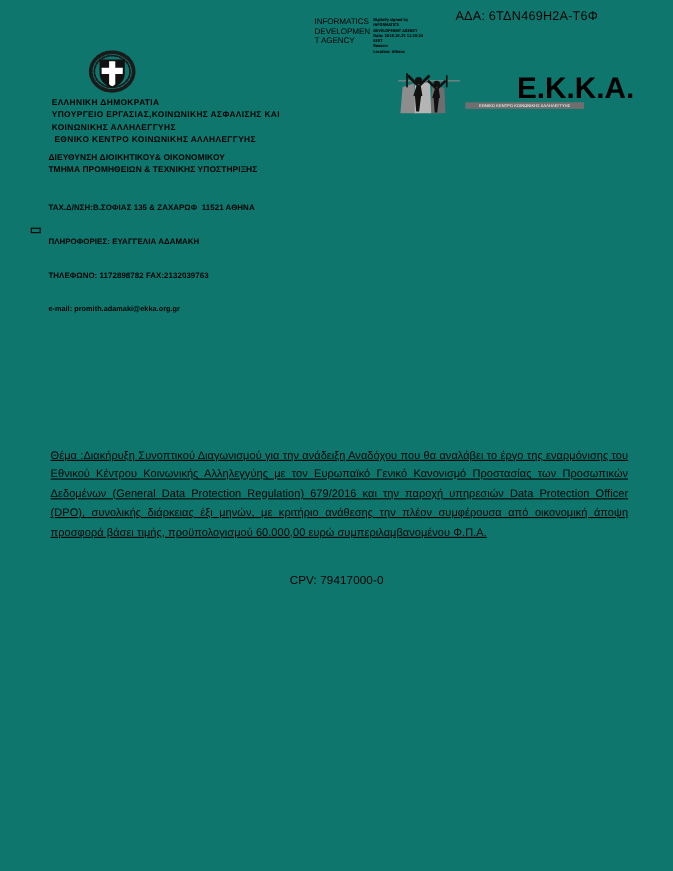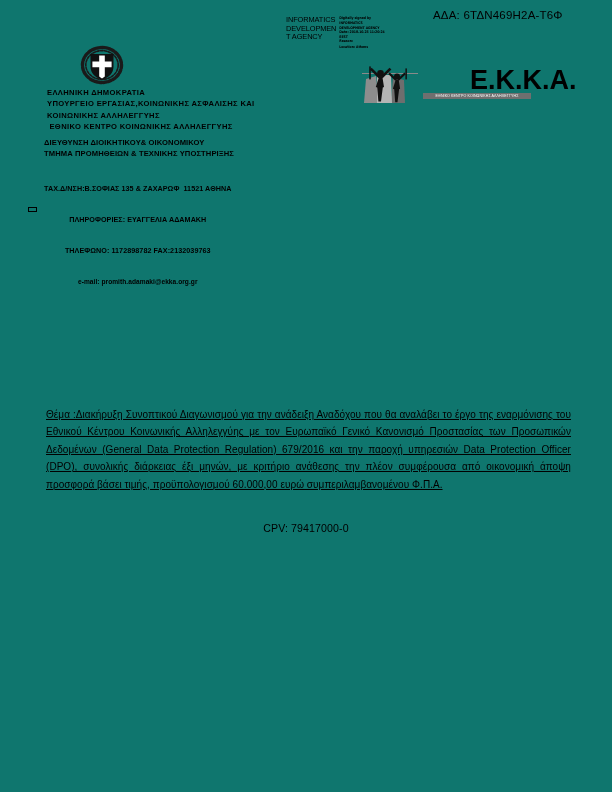--- a/index.html
+++ b/index.html
@@ -53,21 +53,20 @@
   }
 
   
   .ada-code {
     position: absolute;
     left: 414px;
     top: 9px;
     font-size: 11.5px;
     letter-spacing: 0.2px;
     white-space: nowrap;
-    margin-left: 19px;
   }
 
   
   .coat-of-arms {
     position: absolute;
     left: 79px;
     top: 44px;
     width: 46px;
     height: 44px;
   }
@@ -138,21 +137,20 @@
   }
   .contact-block {
     position: absolute;
     left: 44px;
     top: 163px;
     font-size: 7.2px;
     font-weight: bold;
     line-height: 10.4px;
     letter-spacing: 0.05px;
     white-space: pre;
-    text-align: center;
   }
   .contact-block .email {
     font-size: 6.6px;
   }
 
   
   .date-block {
     position: absolute;
     left: 418px;
     top: 146px;

